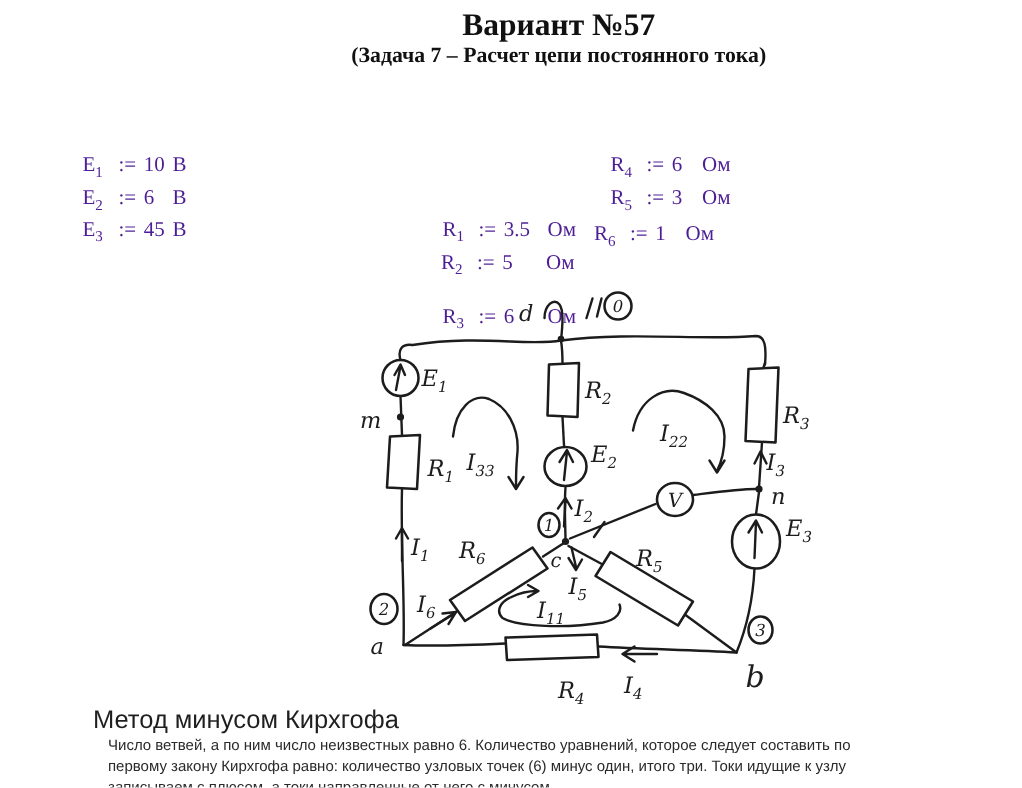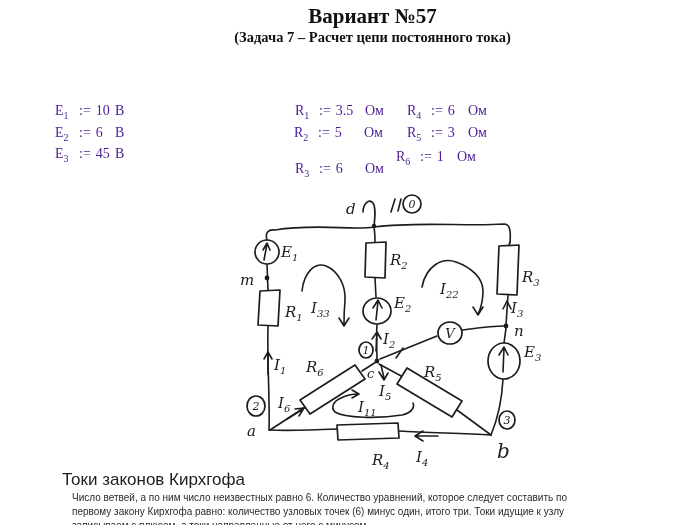--- a/index.html
+++ b/index.html
@@ -9,21 +9,21 @@
   .title{top:4px;left:0;width:100%;text-align:center;font-weight:bold;font-size:21px;
          font-family:"Liberation Serif",serif;}
   .subtitle{top:29px;left:0;width:100%;text-align:center;font-weight:bold;font-size:14.5px;
             font-family:"Liberation Serif",serif;}
   .grow{position:absolute;font-size:14px;font-family:"Liberation Serif",serif;white-space:nowrap;color:#4c1d95;}
   .grow .sym{display:inline-block;width:24px;}
   .grow sub{font-size:10px;}
   .grow .op{margin-right:5px;}
   .grow .unit{position:absolute;}
   .col-e{width:90px;}  .col-e .unit{left:60px;}
-  .col-r1{width:100px;} .col-r1 .unit{left:70px;}
+  .col-r1{width:100px;margin-top:43px;} .col-r1 .unit{left:70px;}
   .col-r2{width:95px;}  .col-r2 .unit{left:61px;}
   .sec-head{left:30px;top:470px;font-family:"Liberation Sans",sans-serif;font-size:17px;color:#1f1f1f;}
   .para{left:40px;top:490px;width:615px;font-family:"Liberation Sans",sans-serif;
         font-size:10px;line-height:14px;color:#2a2a2a;}
   svg{position:absolute;left:0;top:0;}
   svg .wire{fill:none;stroke:#1c1c1c;stroke-width:1.6;stroke-linecap:round;stroke-linejoin:round;}
   svg .comp{fill:#ffffff;stroke:#1c1c1c;stroke-width:1.7;stroke-linejoin:round;}
   svg .dot{fill:#1c1c1c;stroke:none;}
   svg .hw{font-family:"DejaVu Serif",serif;font-style:italic;font-size:15px;fill:#1c1c1c;}
   svg .hw tspan.sub{font-size:10px;}
@@ -169,16 +169,16 @@
     <text class="hw" x="511" y="313"><tspan>I</tspan><tspan class="sub" dy="4">3</tspan></text>
     <text class="hw" x="416" y="462"><tspan>I</tspan><tspan class="sub" dy="4">4</tspan></text>
     <text class="hw" x="379" y="396"><tspan>I</tspan><tspan class="sub" dy="4">5</tspan></text>
     <text class="hw" x="278" y="408"><tspan>I</tspan><tspan class="sub" dy="4">6</tspan></text>
     <text class="hw" x="358" y="412"><tspan>I</tspan><tspan class="sub" dy="4">11</tspan></text>
     <text class="hw" x="440" y="294"><tspan>I</tspan><tspan class="sub" dy="4">22</tspan></text>
     <text class="hw" x="311" y="313"><tspan>I</tspan><tspan class="sub" dy="4">33</tspan></text>
   </g>
 </svg>
 
-<div class="abs sec-head">Токи законов Кирхгофа</div>
+<div class="abs sec-head">Метод минусом Кирхгофа</div>
 <div class="abs para" style="top:491px">Число ветвей, а по ним число неизвестных равно 6. Количество уравнений, которое следует составить по</div>
 <div class="abs para" style="top:505px">первому закону Кирхгофа равно: количество узловых точек (6) минус один, итого три. Токи идущие к узлу</div>
 <div class="abs para" style="top:519px">записываем с плюсом, а токи направленные от него с минусом.</div>
 
 </body></html>

